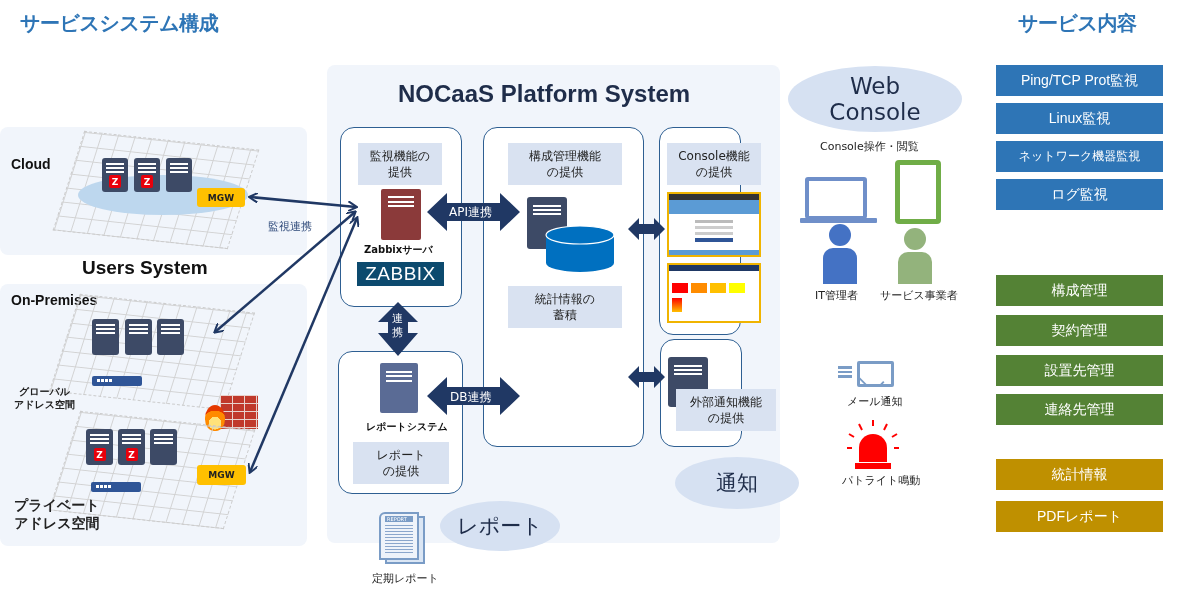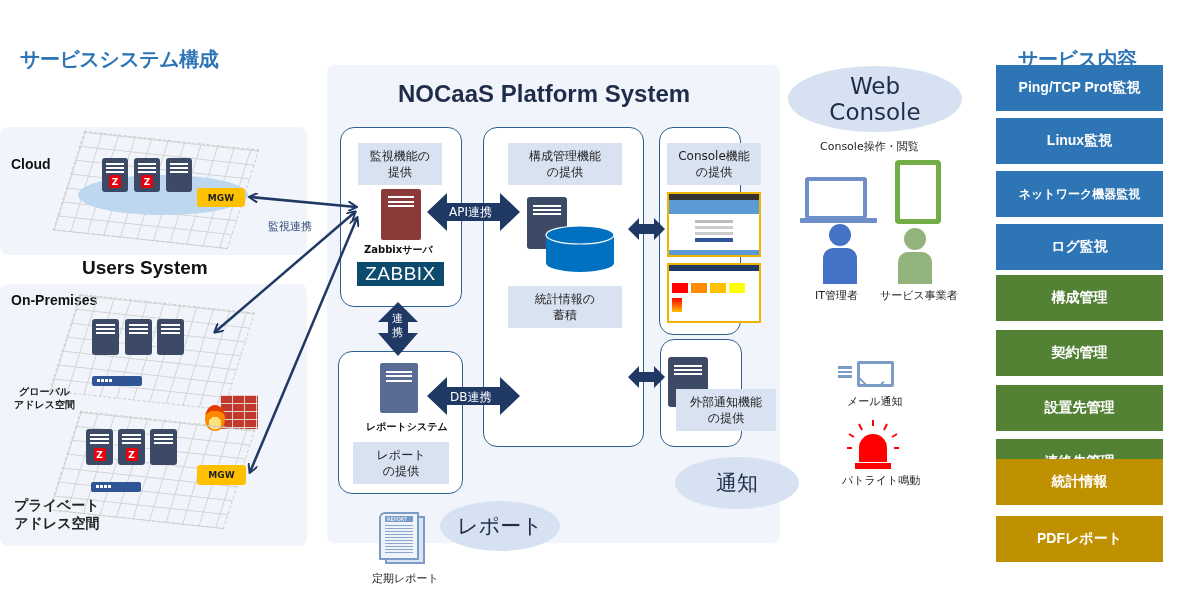--- a/index.html
+++ b/index.html
@@ -1,27 +1,27 @@
 <!DOCTYPE html>
 <html><head>
 <meta charset="utf-8">
 <style>
   * { box-sizing: border-box; margin: 0; padding: 0; }
   html, body { width: 1196px; height: 595px; background: #ffffff; overflow: hidden; }
   body { position: relative; font-family: "DejaVu Sans", "Liberation Sans", sans-serif; color: #1f2d4a; }
   .abs { position: absolute; }
-  .h-title { font-size: 20px; font-weight: bold; color: #2e75b6; letter-spacing: -0.5px; margin-top: 36px; }
+  .h-title { font-size: 20px; font-weight: bold; color: #2e75b6; letter-spacing: -0.5px; }
   .panel { background: #f1f5fb; border-radius: 8px; }
   .region-label { font-size: 14px; font-weight: bold; color: #111; font-family: "Liberation Sans", sans-serif; }
   .users-title { font-size: 19px; font-weight: bold; color: #111; font-family: "Liberation Sans", sans-serif; }
   .small-label { font-size: 11px; color: #222; text-align: center; line-height: 1.25; }
   .box { border: 1.5px solid #2e5f92; border-radius: 14px; background: #ffffff; }
   .func-label { background: #d9e2f1; font-size: 12px; text-align: center; line-height: 1.35; color: #222; display: flex; align-items: center; justify-content: center; flex-direction: column; }
   .ellipse { background: #d6e1f2; border-radius: 50%; color: #1f2d4a; display: flex; align-items: center; justify-content: center; text-align: center; }
-  .svc { width: 167px; height: 46px; color: #fff; font-size: 14px; display: flex; align-items: center; justify-content: center; font-family: "Liberation Sans", sans-serif; font-weight: bold; }
+  .svc { width: 167px; height: 31px; color: #fff; font-size: 14px; display: flex; align-items: center; justify-content: center; font-family: "Liberation Sans", sans-serif; }
   .svc.blue { background: #2e75b6; }
   .svc.green { background: #548235; }
   .svc.gold { background: #bf9000; }
   .server { background: #3d4a66; border-radius: 3px; }
   .server .lines { position: absolute; left: 4px; right: 4px; top: 5px; height: 11px;
     background: repeating-linear-gradient(#fff 0 2px, transparent 2px 4px); }
   .zbadge { position: absolute; width: 12px; height: 13px; background: #e8000b; border-radius: 2px; color: #fff; font-size: 9px; font-weight: bold; display: flex; align-items: center; justify-content: center; left: 50%; transform: translateX(-50%); bottom: 4px; }
   .mgw { background: #ffc000; border-radius: 3px; font-size: 9px; font-weight: bold; color: #222; display: flex; align-items: center; justify-content: center; }
   .switch { background: #2f5597; border-radius: 2px; }
   .switch::after { content: ""; position: absolute; left: 5px; top: 3px; width: 16px; height: 3px; background: repeating-linear-gradient(90deg, #fff 0 3px, transparent 3px 4px); }

